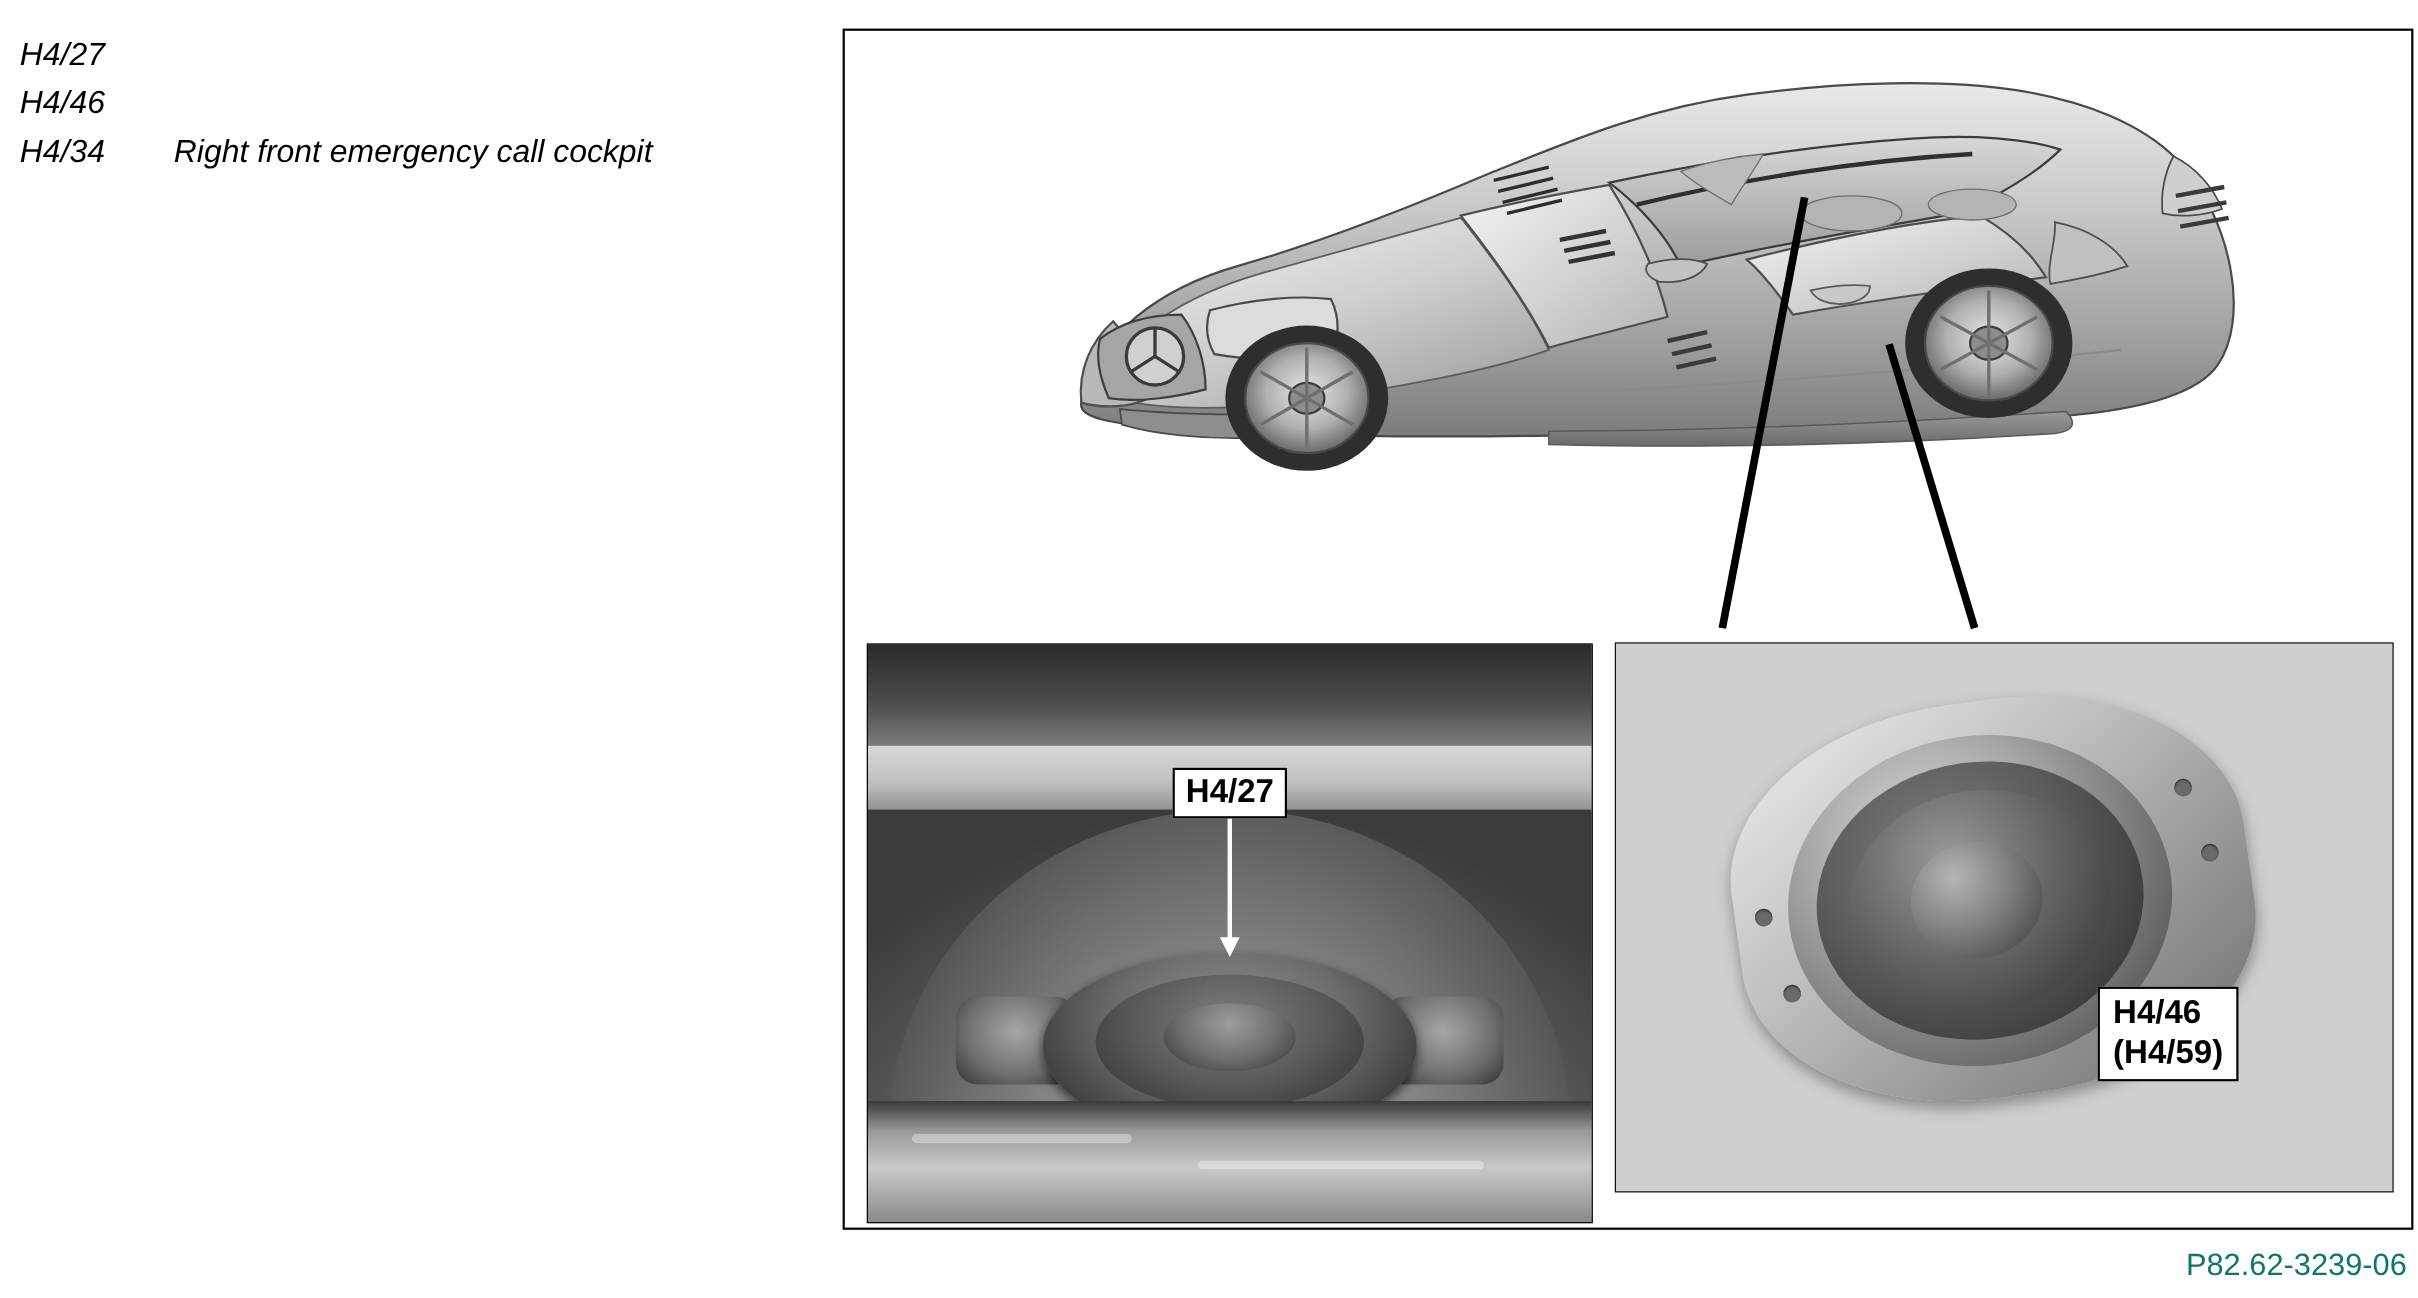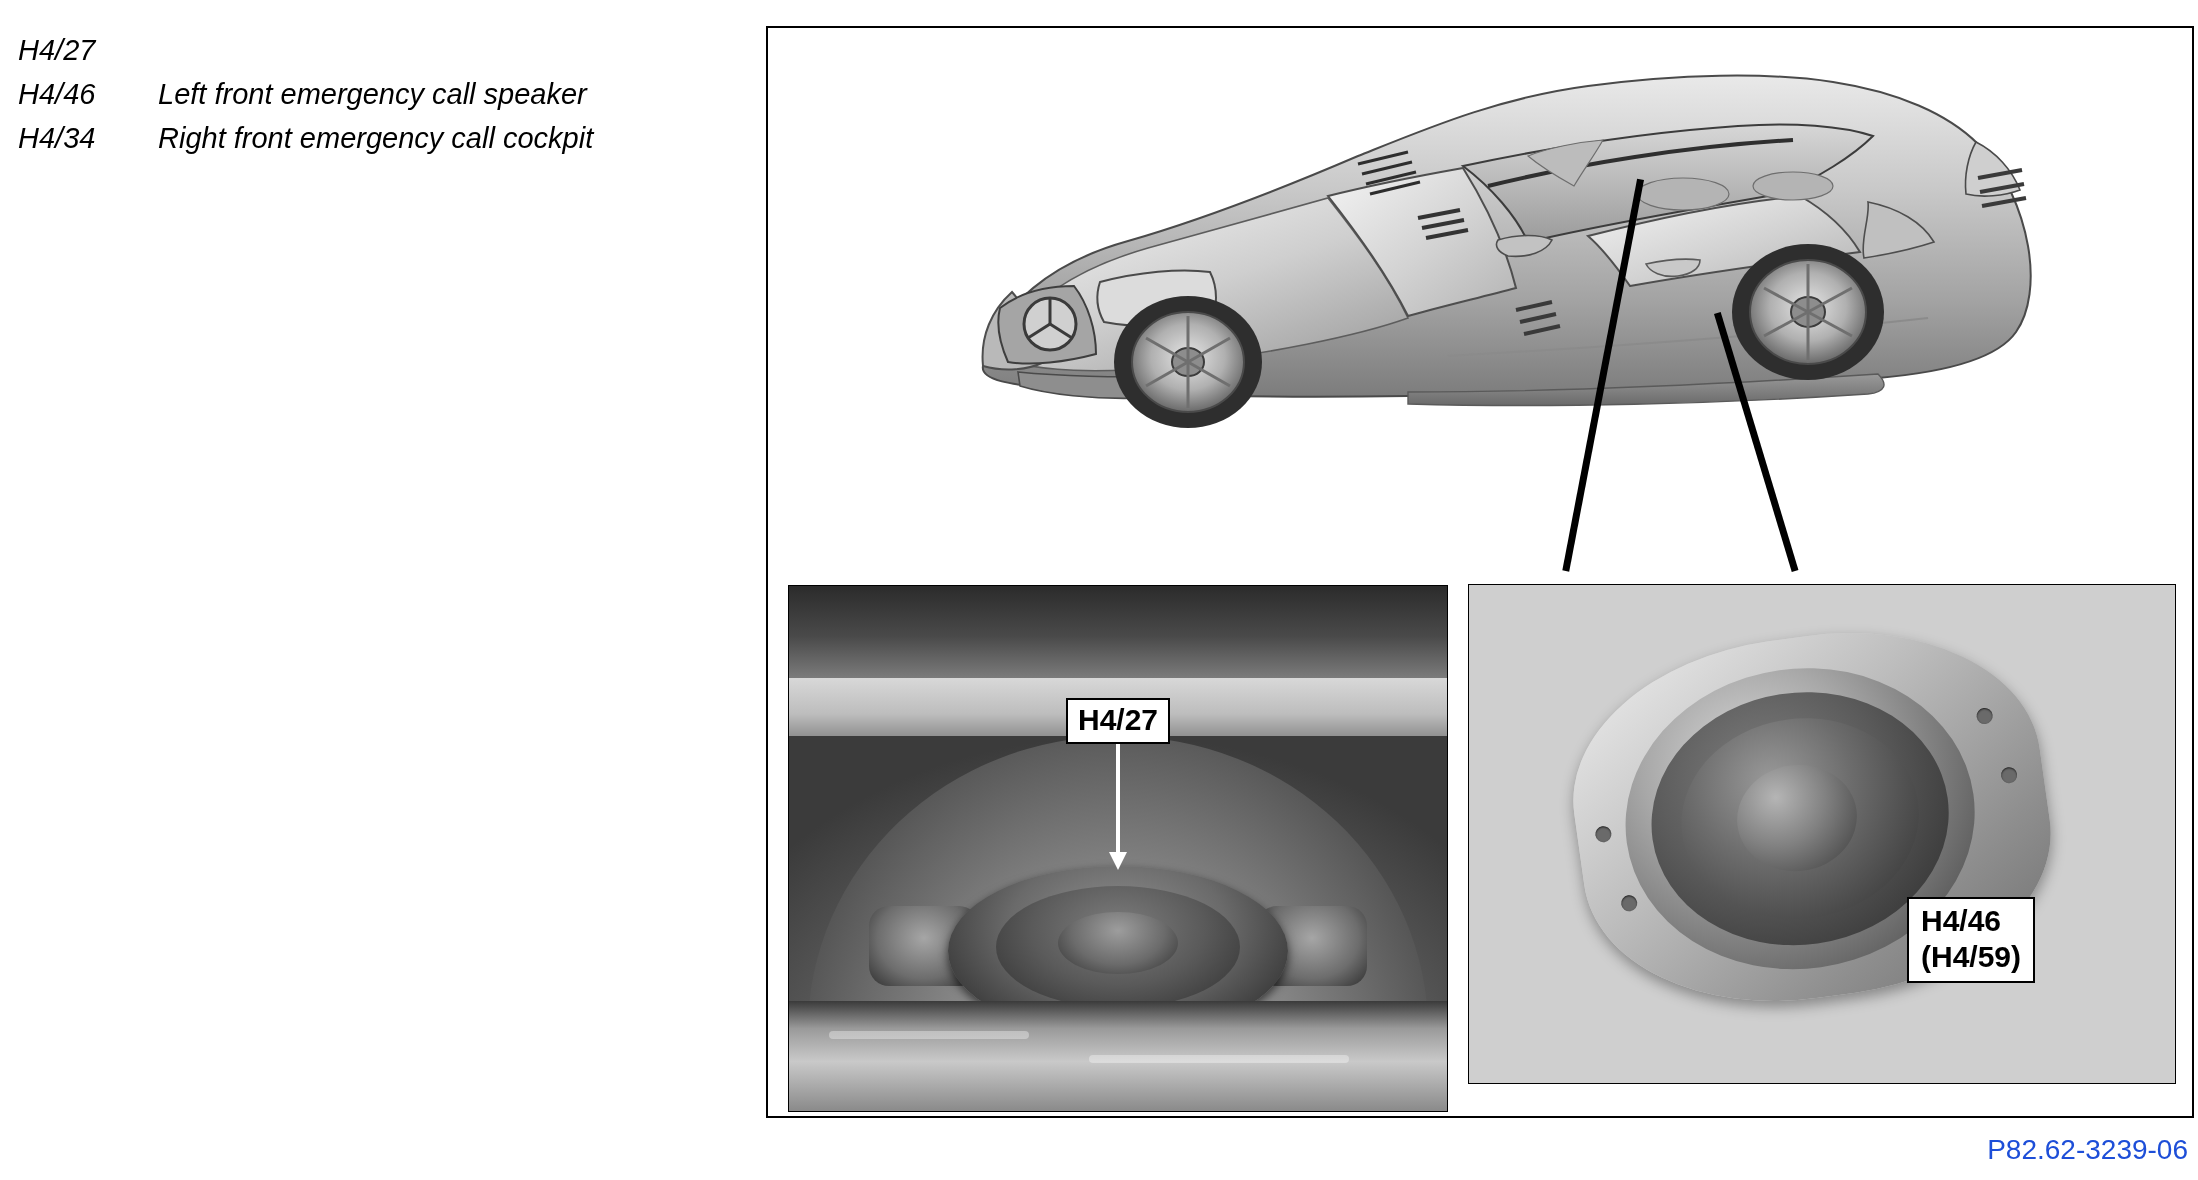--- a/index.html
+++ b/index.html
@@ -263,37 +263,36 @@
     text-align: left;
     white-space: nowrap;
   }
 
   
   #figure-number {
     position: absolute;
     right: 10px;
     top: 1134px;
     font-size: 28px;
-    color: #1d4ed8;
+    color: #0f766e;
     font-family: "Liberation Sans", sans-serif;
   }
 
   
   #car-svg { display: block; width: 100%; height: 100%; }
 </style>
 </head>
 <body>
 
 <div id="legend">
   <div class="legend-row">
     <span class="legend-code">H4/27</span>
   </div>
   <div class="legend-row">
     <span class="legend-code">H4/46</span>
-    <span class="legend-desc">Left front emergency call speaker</span>
   </div>
   <div class="legend-row">
     <span class="legend-code">H4/34</span>
     <span class="legend-desc">Right front emergency call cockpit</span>
   </div>
 </div>
 
 <div id="figure">
   <div id="figure-frame">
 

